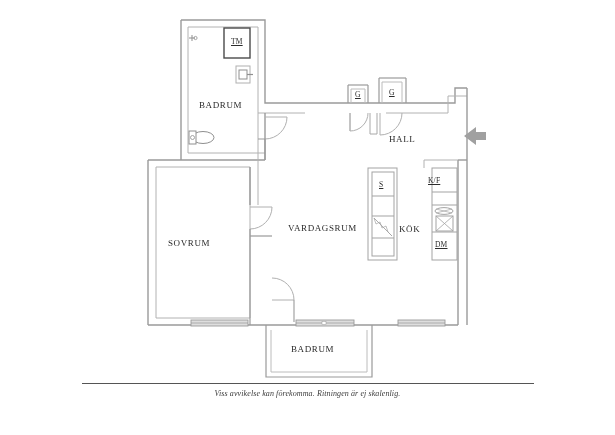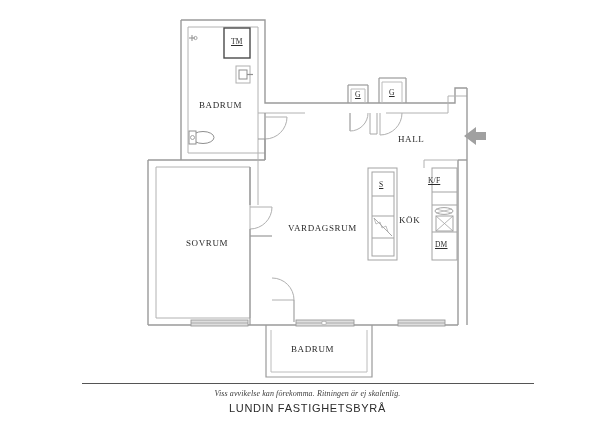--- a/index.html
+++ b/index.html
@@ -206,41 +206,40 @@
     </g>
 
     <g>
       <path d="M 464 136 L 476 127 L 476 132 L 486 132 L 486 140 L 476 140 L 476 145 Z" fill="#a0a0a0" stroke="none"></path>
     </g>
 
   </svg>
 
   <div class="room-label lbl-room" style="left:199px; top:100px;">BADRUM</div>
 
-  <div class="room-label lbl-room" style="left:398px; top:134px;">HALL</div>
+  <div class="room-label lbl-room" style="left:389px; top:134px;">HALL</div>
 
   <div class="room-label lbl-room" style="left:288px; top:223px;">VARDAGSRUM</div>
 
-  <div class="room-label lbl-room" style="left:186px; top:238px;">SOVRUM</div>
-
-  <div class="room-label lbl-room" style="left:399px; top:215px;font-family:Liberation Serif, serif;">KÖK</div>
+  <div class="room-label lbl-room" style="left:168px; top:238px;">SOVRUM</div>
+
+  <div class="room-label lbl-room" style="left:399px; top:224px;font-family:Liberation Serif, serif;">KÖK</div>
 
   <div class="room-label lbl-room" style="left:291px; top:344px;">BADRUM</div>
 
   <div class="room-label lbl-small" style="left:231px; top:37px;">TM</div>
 
   <div class="room-label lbl-small" style="left:355px; top:90px;">G</div>
 
   <div class="room-label lbl-small" style="left:389px; top:88px;">G</div>
 
   <div class="room-label lbl-small" style="left:379px; top:180px;">S</div>
 
   <div class="room-label lbl-small" style="left:428px; top:176px;">K/F</div>
 
   <div class="room-label lbl-small" style="left:435px; top:240px;">DM</div>
 
   <div class="footer-rule"></div>
 
   <div class="footer footer-note">Viss avvikelse kan förekomma. Ritningen är ej skalenlig.</div>
 
-  <div class="footer footer-brand">LUNDIN FASTIGHETSBYRÅ</div>
 
 </div>
 
 </body></html>

